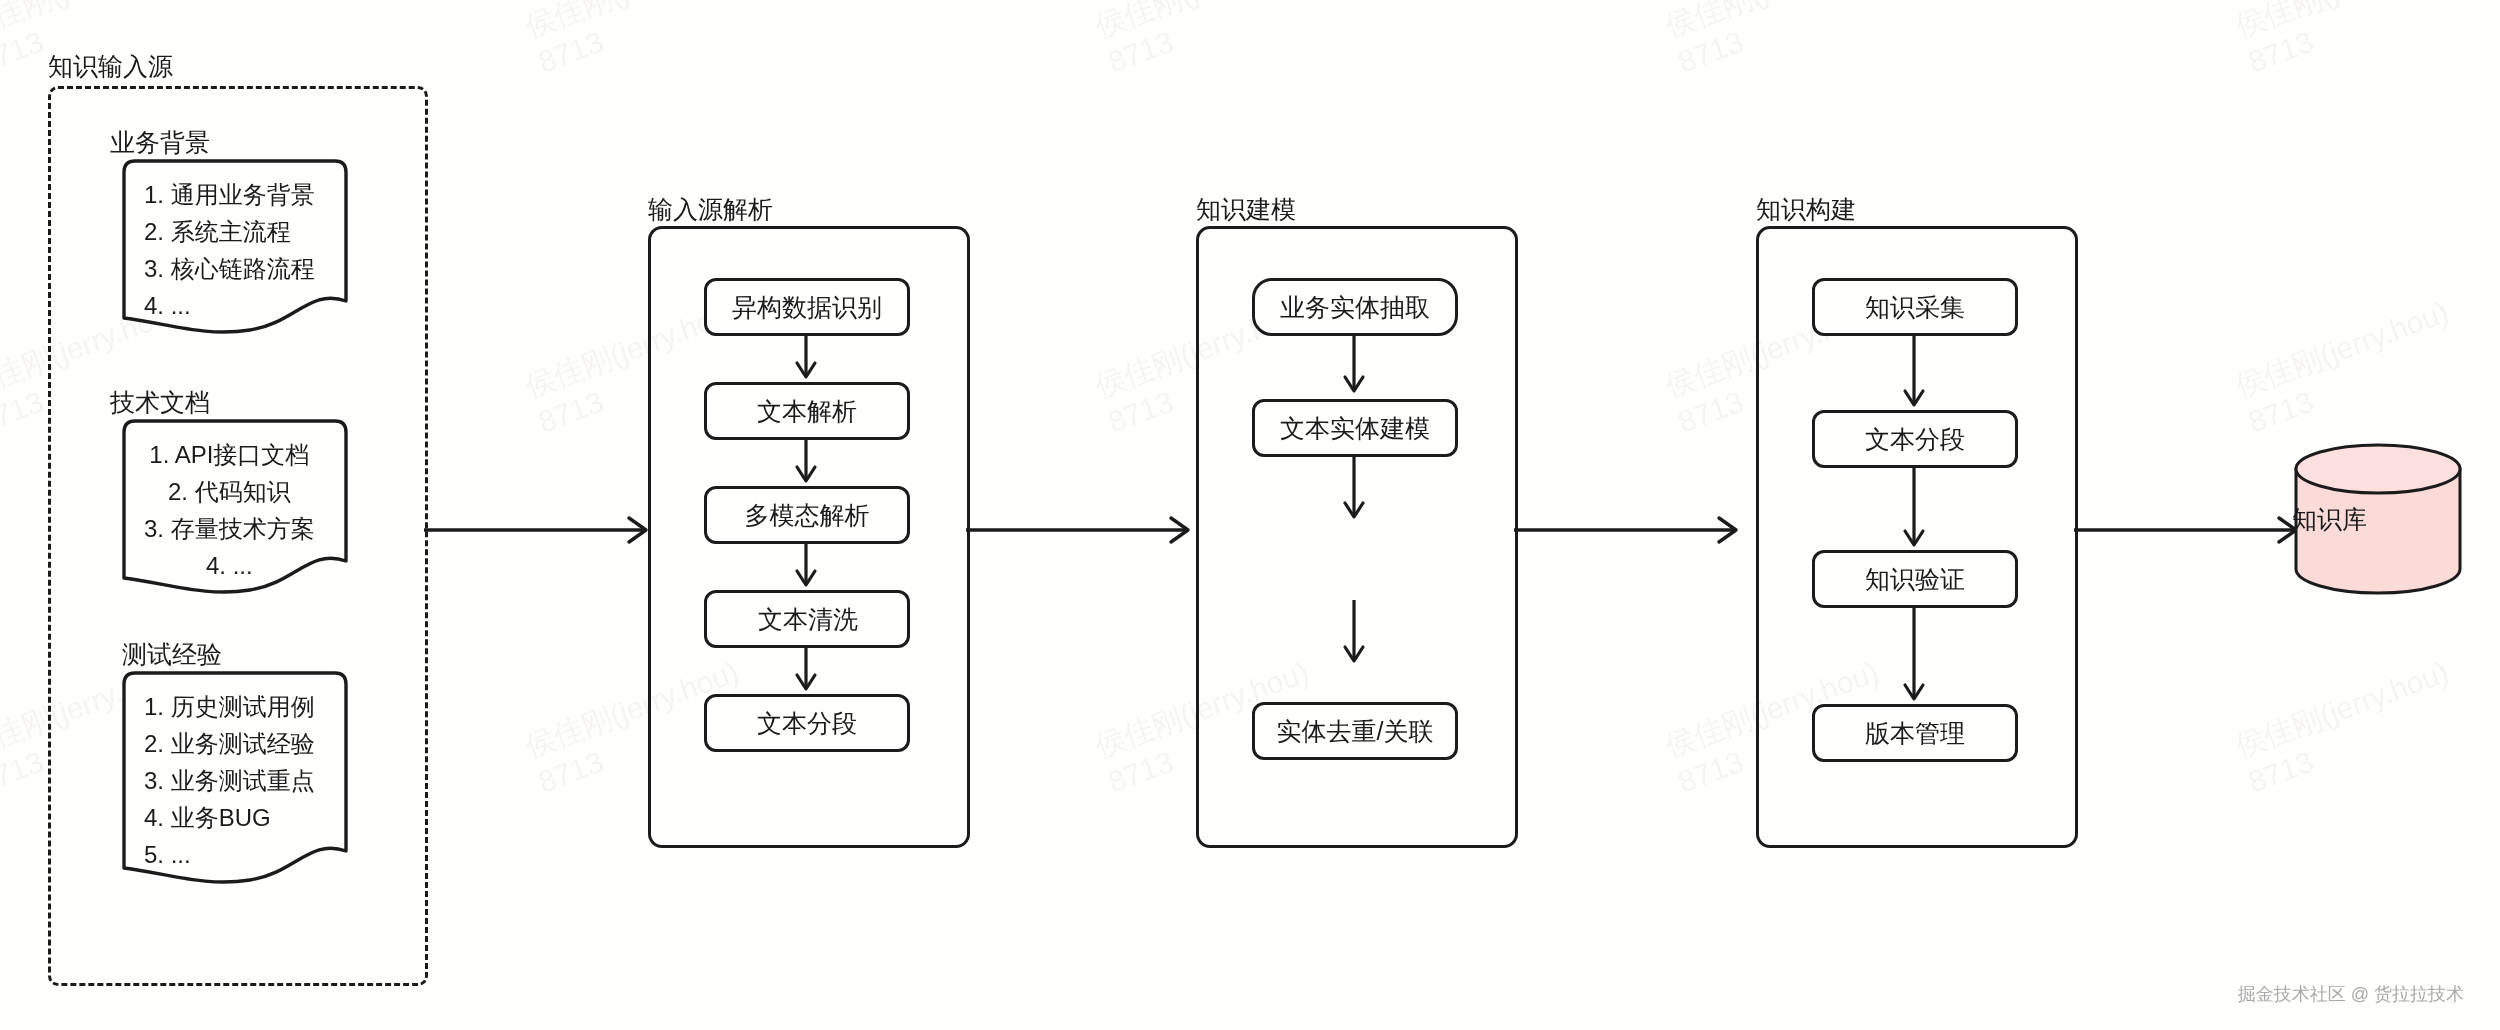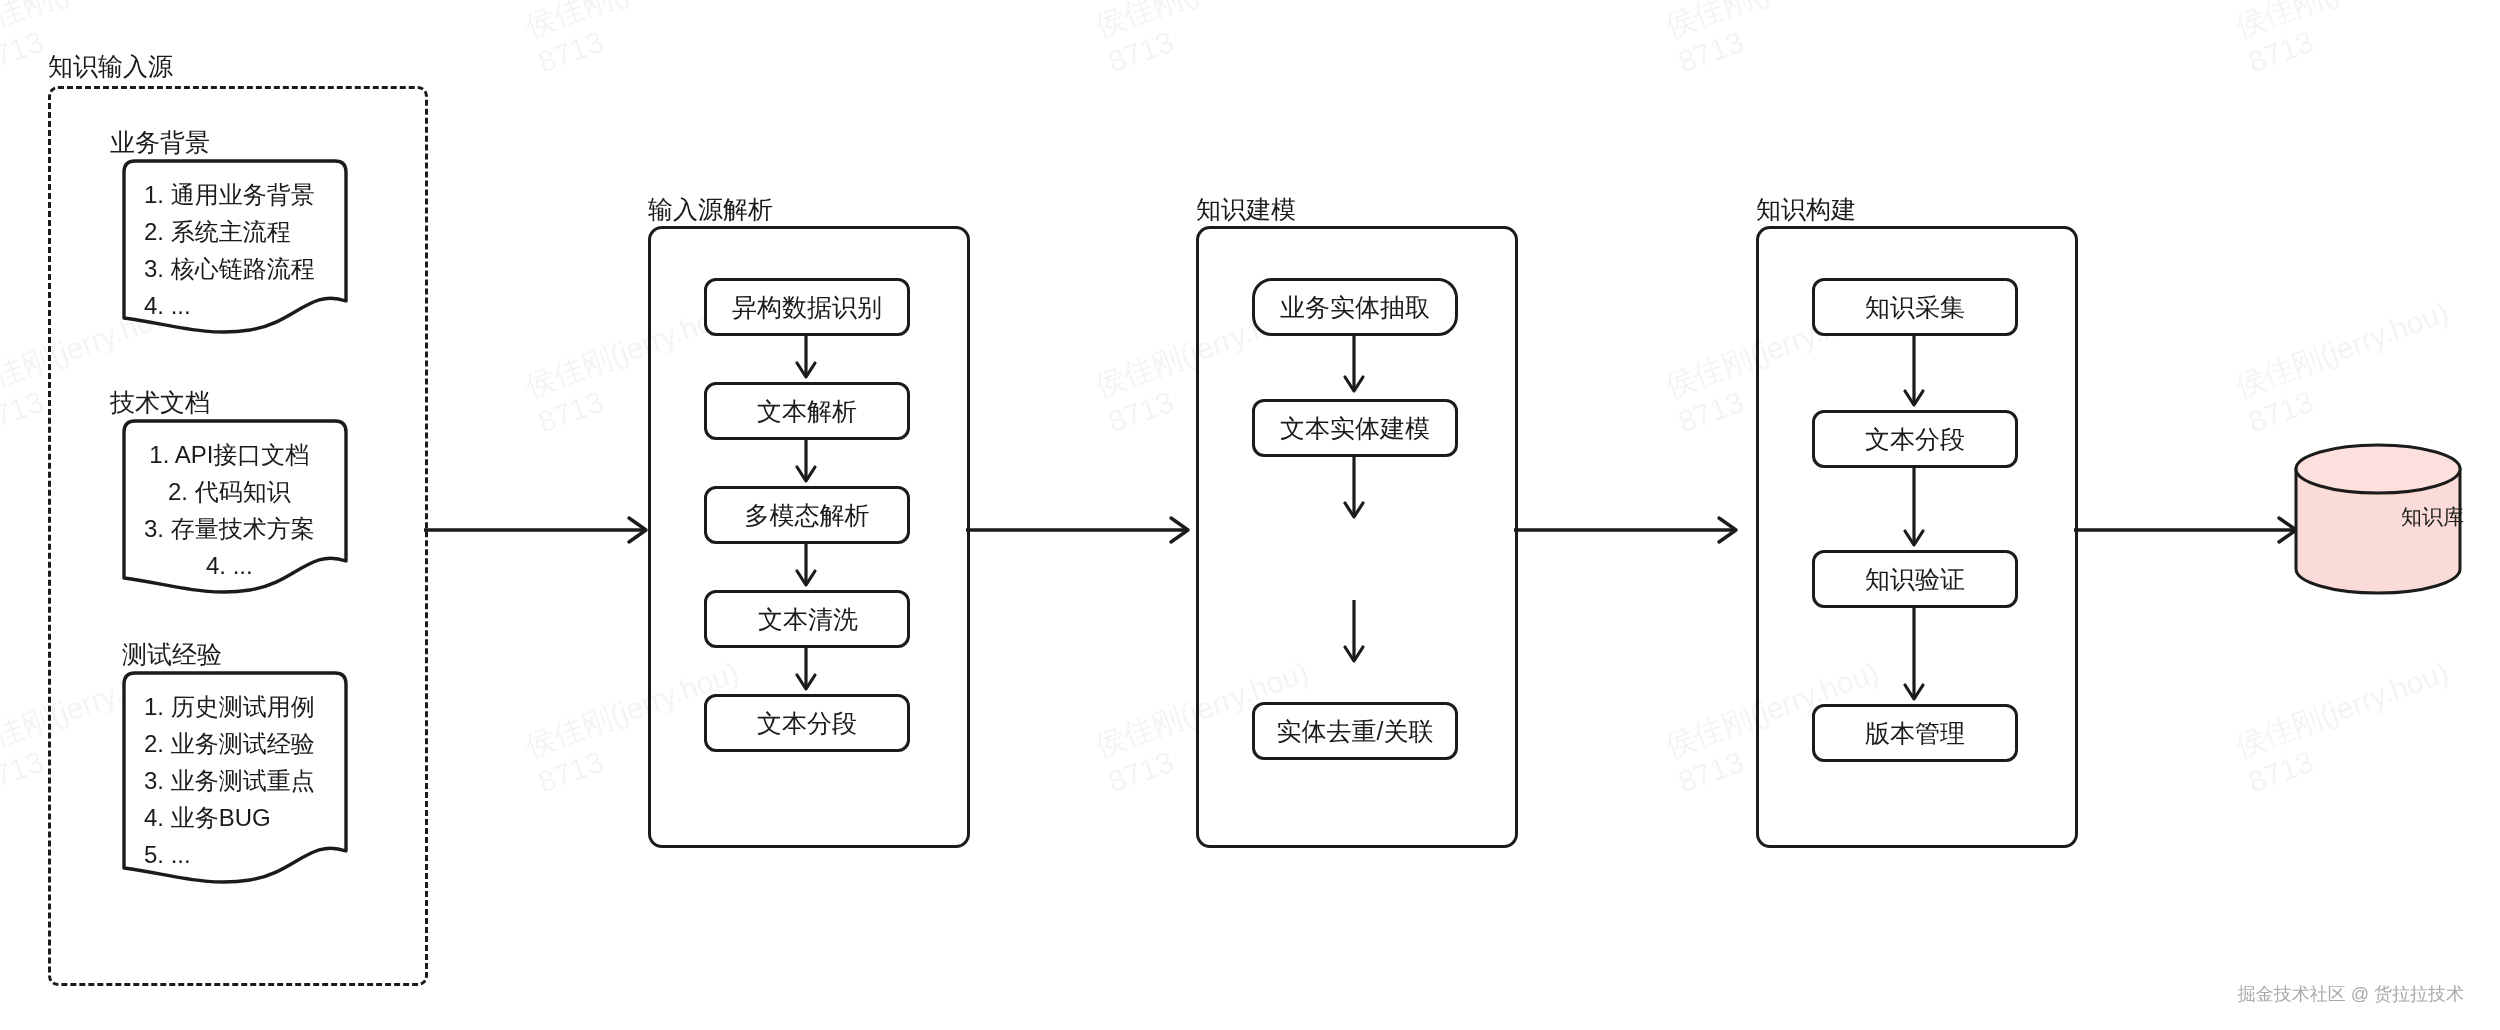--- a/index.html
+++ b/index.html
@@ -103,22 +103,22 @@
   
   .db {
     position: absolute;
     z-index: 3;
   }
   .db svg { display: block; }
   .db .db-label {
     position: absolute;
     width: 100%;
     top: 60px;
-    text-align: right;
-    font-size: 21px;
+    text-align: left;
+    font-size: 25px;
     color: #1b1b1b;
   }
 
   
   .footer {
     position: absolute;
     right: 36px;
     bottom: 24px;
     font-size: 18px;
     color: #a9a9a9;

